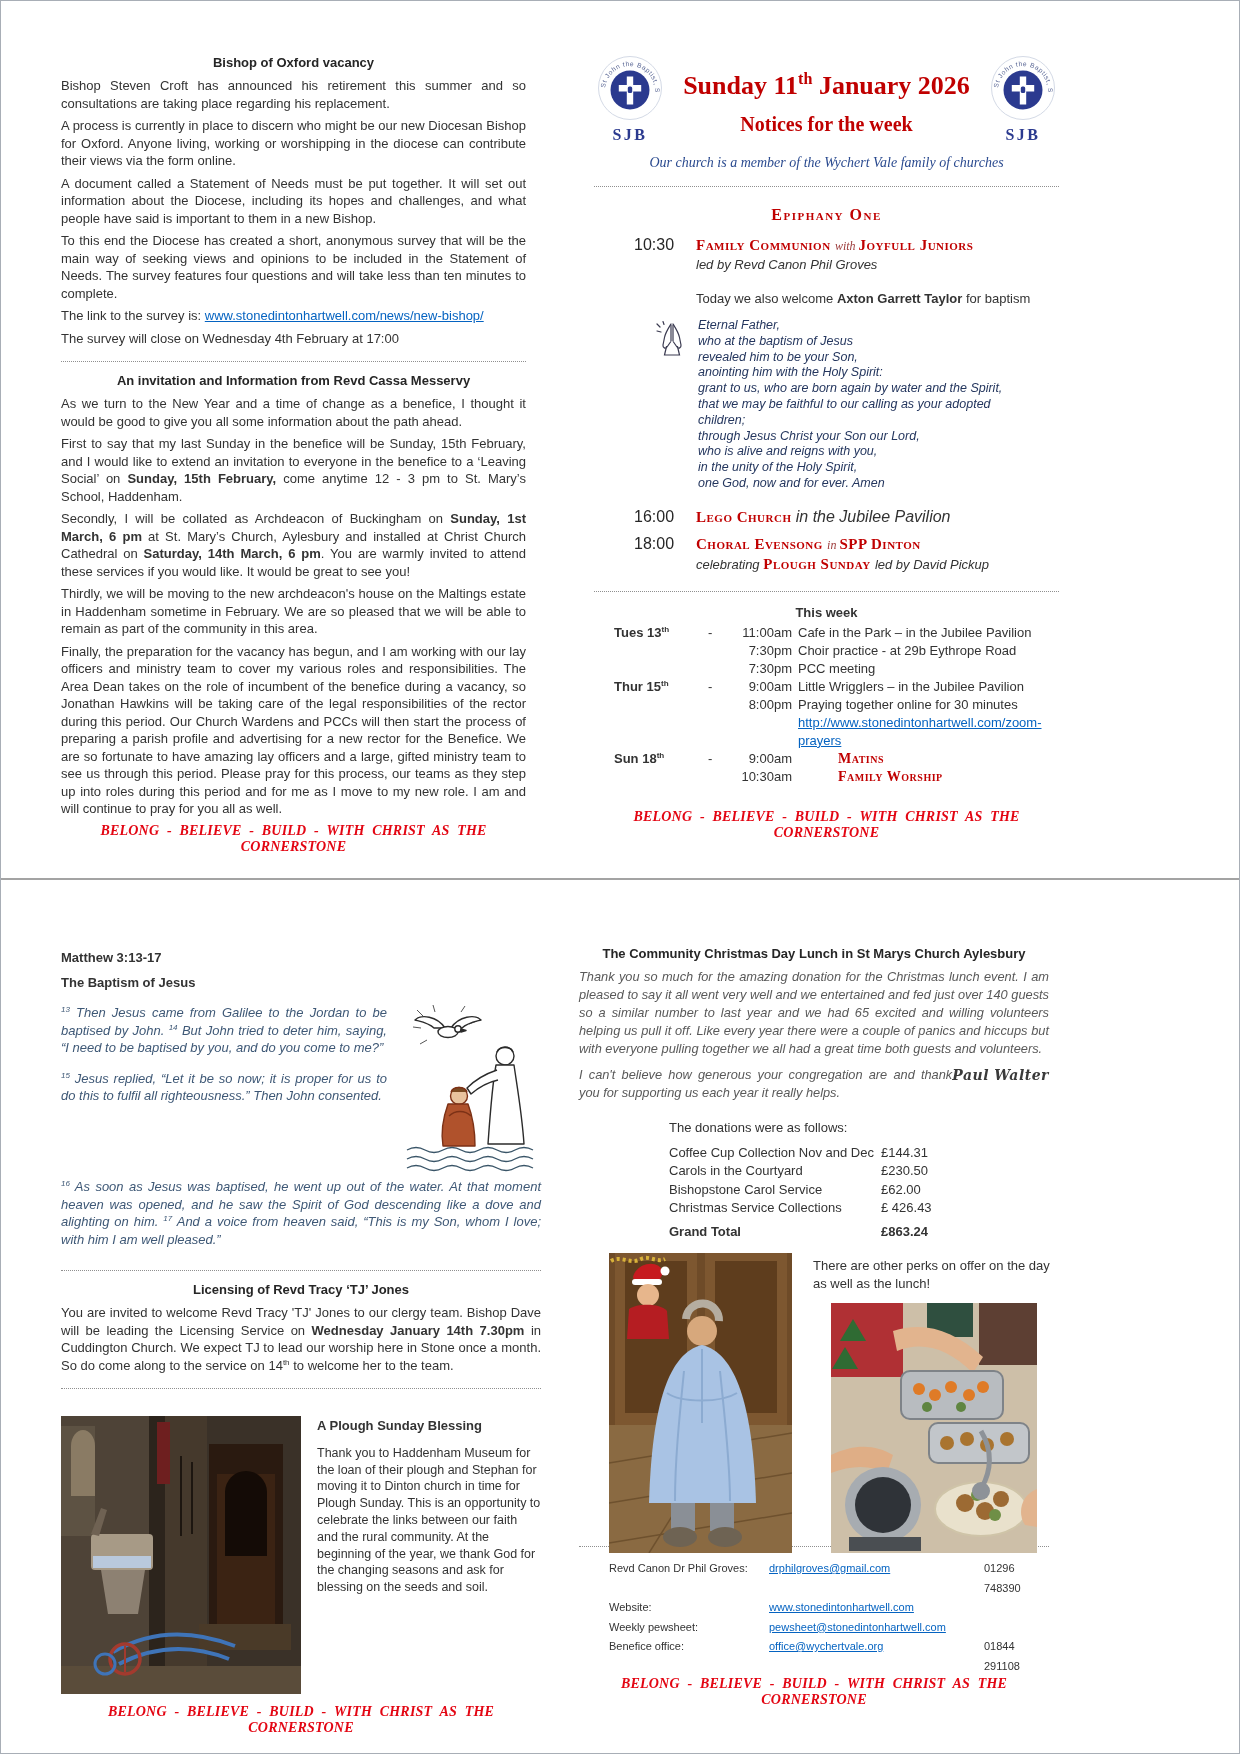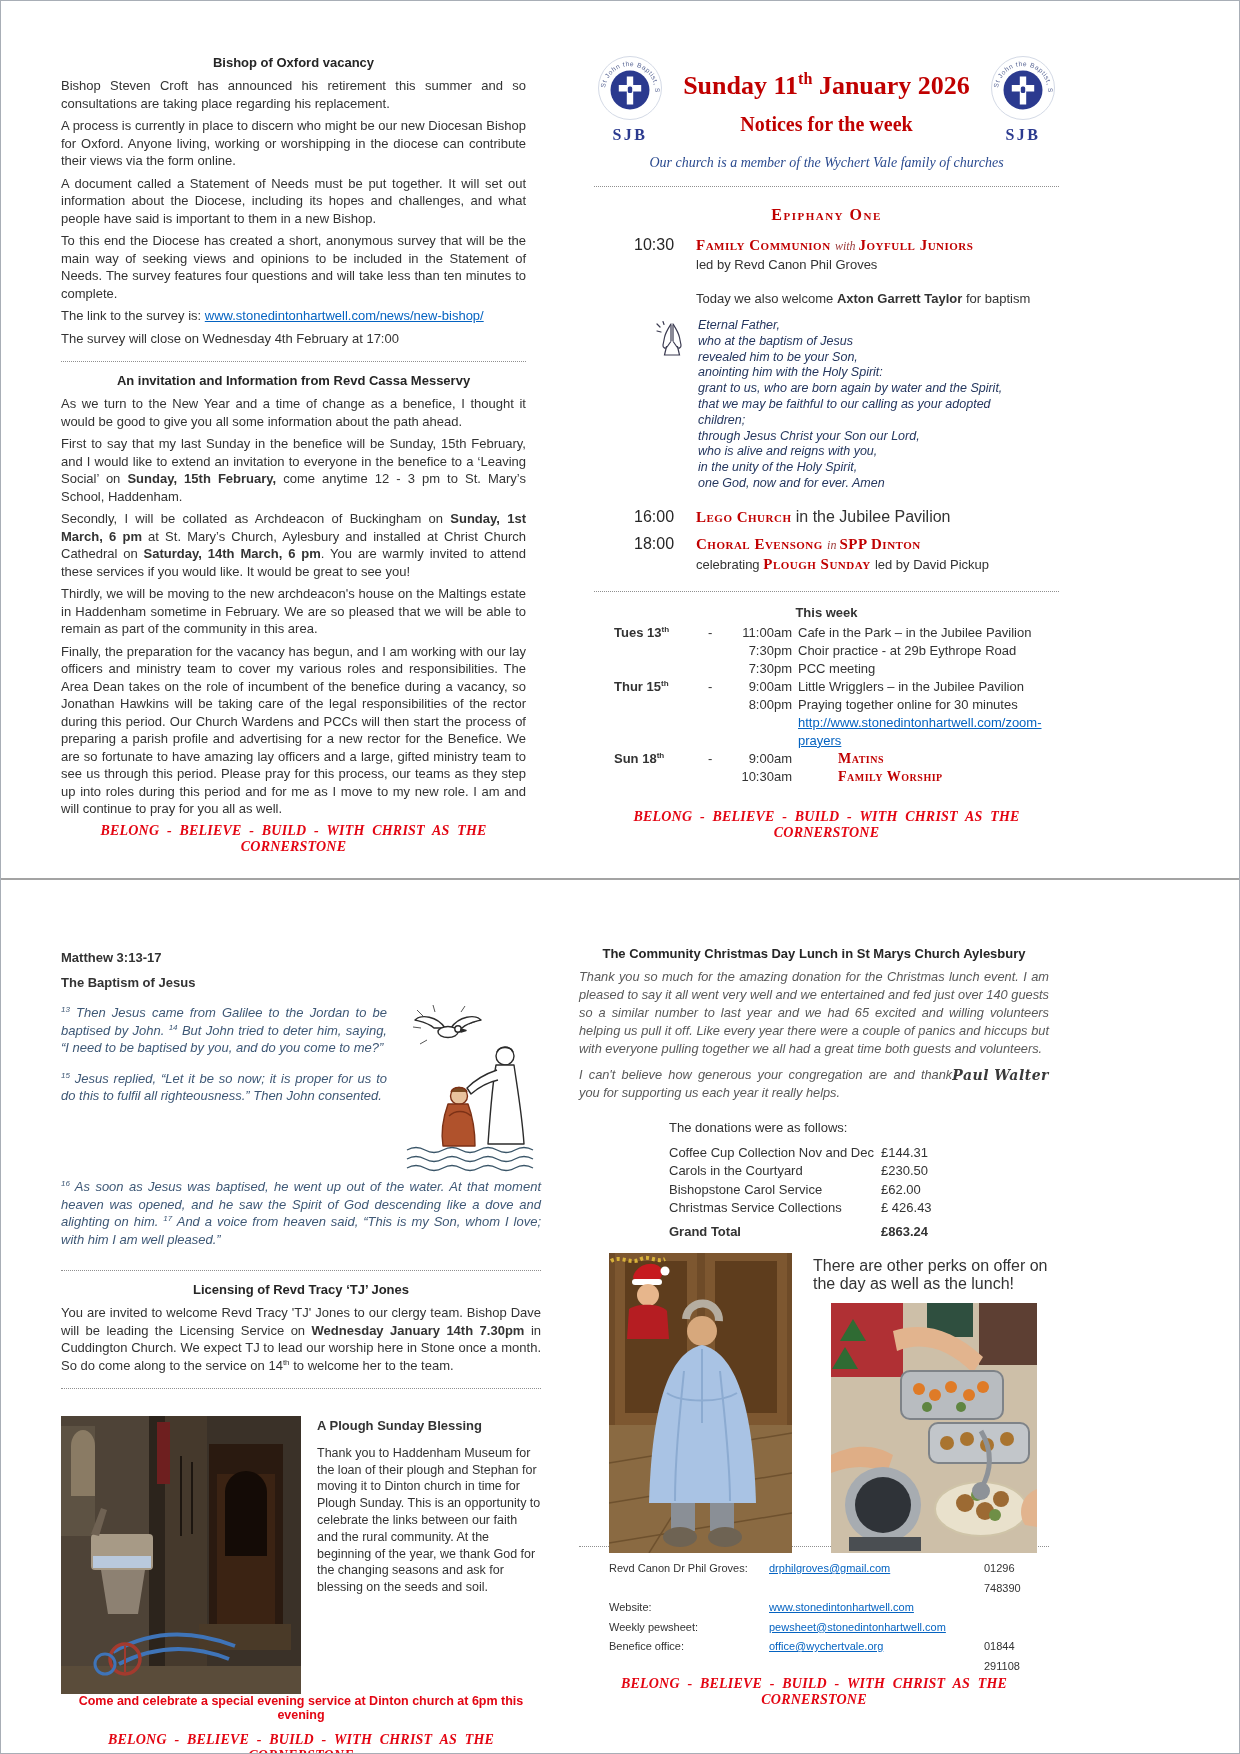--- a/index.html
+++ b/index.html
@@ -13,21 +13,21 @@
   .midrule{position:absolute;left:0;top:877px;width:100%;border-top:2px solid #a3a3a3;}
 
   .h{font-size:13px;font-weight:700;text-align:center;margin:0 0 7px;color:#262626;}
   .body{font-size:13px;line-height:17.5px;margin:0 0 5px;color:#333;}
   .just{text-align:justify;}
   .dotted{border-top:1px dotted #8f8f8f;margin:9px 0 11px;}
   .motto{margin-top:auto;text-align:center;font-family:"Liberation Serif",serif;font-style:italic;
          font-weight:700;color:#E30613;font-size:14px;word-spacing:4px;letter-spacing:.2px;}
 
   .b{font-weight:700;}
-  .it{text-align:center;}
+  .it{font-style:italic;text-align:center;}
   .sup{vertical-align:super;font-size:.62em;line-height:0;}
   .lnk{color:#0563C1;text-decoration:underline;cursor:pointer;}
   .svc{font-family:"Liberation Serif",serif;font-variant:small-caps;font-weight:700;color:#C00000;
        font-size:15px;letter-spacing:.5px;}
   .wit{font-family:"Liberation Serif",serif;font-style:italic;color:#9c3a3a;font-size:12px;}
 
   
   .hdr{display:flex;align-items:flex-start;justify-content:space-between;margin-bottom:8px;}
   .hdr-center{flex:1;text-align:center;padding-top:16px;}
   .main-title{font-family:"Liberation Serif",serif;font-weight:700;color:#C00000;font-size:26px;margin:0 0 12px;}
@@ -68,21 +68,21 @@
 
   
   .lunch-p{font-size:12.8px;line-height:18px;color:#595959;font-style:italic;text-align:justify;margin:0 0 8px;}
   .sig{float:right;font-family:"DejaVu Serif",serif;font-weight:700;font-style:italic;font-size:14px;
        color:#3a3a3a;letter-spacing:.5px;}
   .don-intro{margin:10px 0 9px 90px;font-size:13px;}
   .don{display:grid;grid-template-columns:212px 100px;margin-left:90px;font-size:13px;line-height:18.4px;}
   .don-total{margin-top:5px;font-weight:700;}
   .perks{position:relative;height:312px;margin-top:12px;}
   .photo1{position:absolute;left:30px;top:0;width:183px;height:300px;}
-  .perk-note{position:absolute;left:234px;top:4px;width:242px;font-size:16px;line-height:17.5px;}
+  .perk-note{position:absolute;left:234px;top:4px;width:242px;font-size:13px;line-height:17.5px;}
   .photo2{position:absolute;left:252px;top:50px;width:206px;height:250px;}
   .contacts{display:grid;grid-template-columns:160px 215px 1fr;margin-left:30px;font-size:11px;line-height:19.5px;}
   #q4 .dotted2{border-top:1px dotted #8f8f8f;margin:20px 0 12px;}
 
   svg{display:block;}
 </style>
 </head>
 <body>
 
 <div class="sheet">
@@ -324,21 +324,20 @@
           <circle cx="44" cy="248" r="10" stroke="#3f74b8" stroke-width="3" fill="none"></circle>
           <line x1="64" y1="230" x2="64" y2="256" stroke="#a33a2e" stroke-width="2"></line>
         </svg>
       </span>
       <div class="plough-txt">
         <div class="plough-h">A Plough Sunday  Blessing</div>
         <p class="plough-p">Thank you to Haddenham Museum for the loan of their plough and Stephan for moving it to Dinton church in time for Plough Sunday. This is an opportunity to celebrate the links between our faith and the rural community. At the beginning of the year, we thank God for the changing seasons and ask for blessing on the seeds and soil.</p>
       </div>
     </div>
 
-    <div class="invite">Come and celebrate a special evening service at Dinton church at 6pm this evening</div>
     <div class="motto">BELONG - BELIEVE - BUILD - WITH CHRIST AS THE CORNERSTONE</div>
   </section>
 
   <section class="quad" id="q4">
     <h3 class="h">The Community Christmas Day Lunch in St Marys Church Aylesbury</h3>
     <p class="lunch-p">Thank you so much for the amazing donation for the Christmas lunch event. I am pleased to say it all went very well and we entertained and fed just over 140 guests so a similar number to last year and we had 65 excited and willing volunteers helping us pull it off. Like every year there were a couple of panics and hiccups but with everyone pulling together we all had a great time both guests and volunteers.</p>
     <p class="lunch-p">
       <span class="sig">Paul Walter</span>
       <span>I can't believe how generous your congregation are and thank you for supporting us each year it really helps.</span>
     </p>

